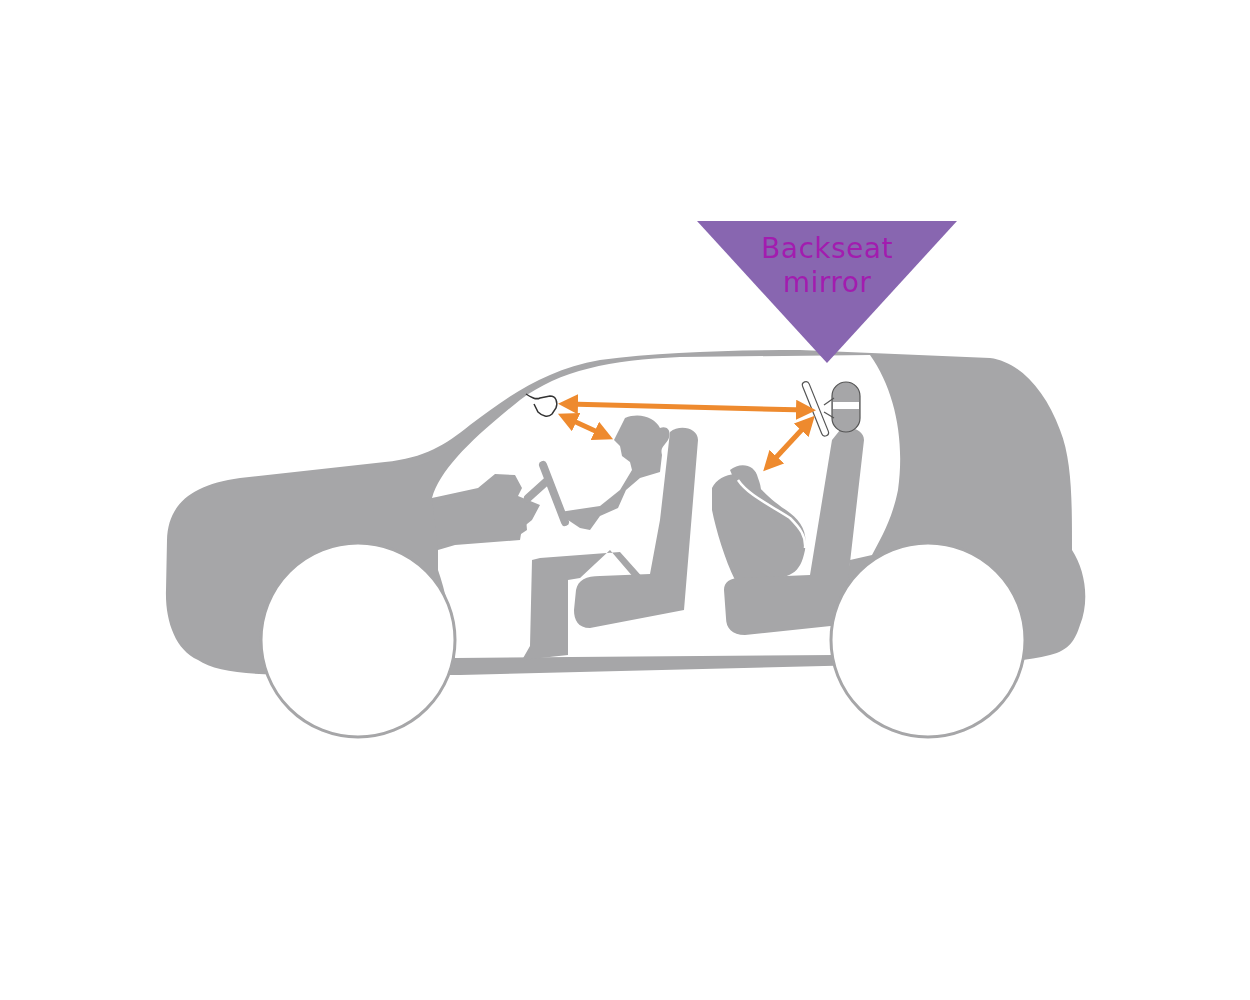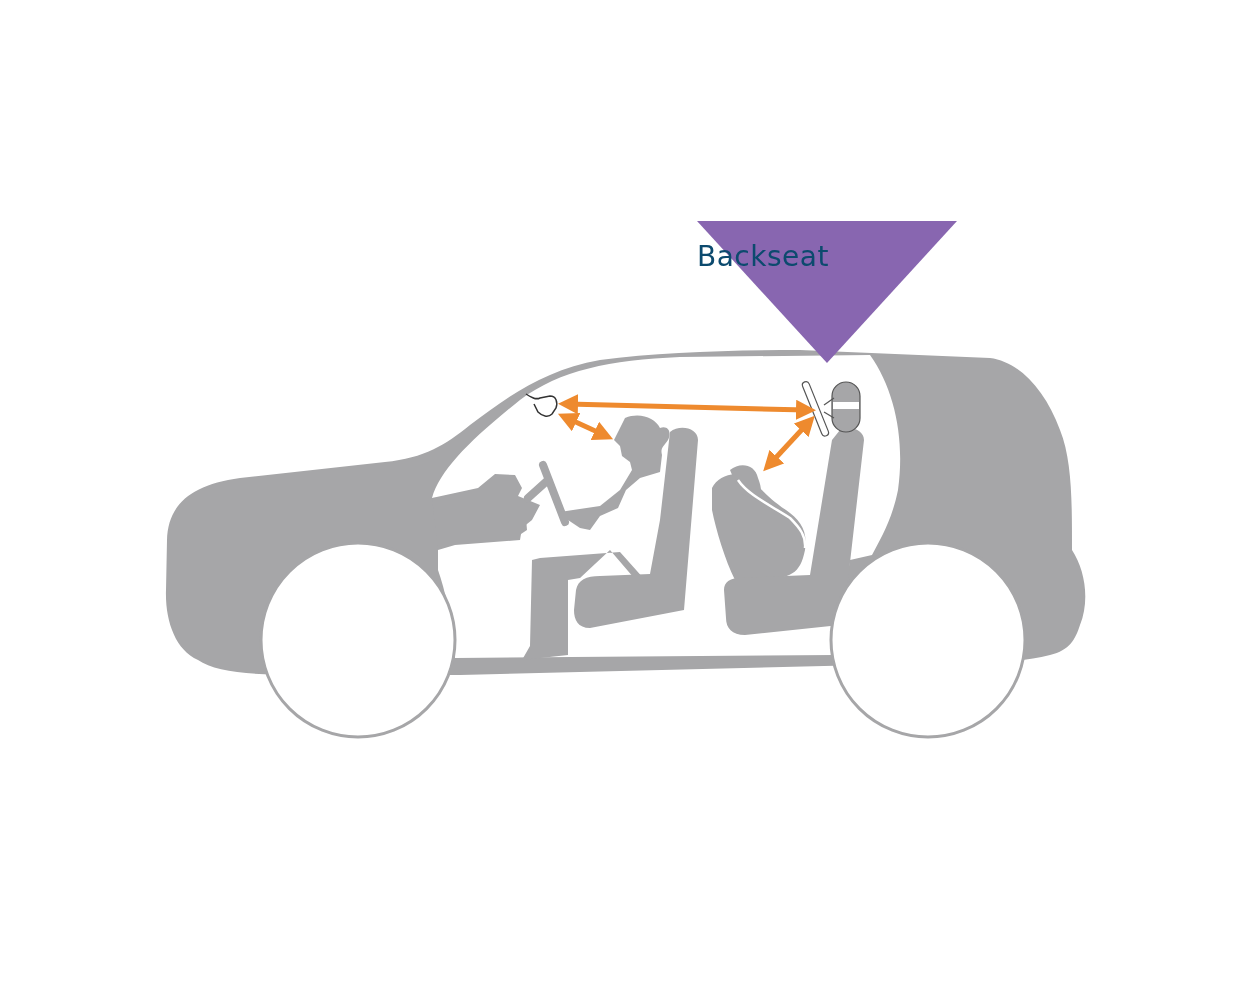--- a/index.html
+++ b/index.html
@@ -1,20 +1,20 @@
 <!DOCTYPE html>
 <html><head>
   <meta charset="utf-8">
   <style>
     html, body { margin: 0; padding: 0; background: #ffffff; }
     body { width: 1250px; height: 1000px; position: relative; overflow: hidden; font-family: "DejaVu Sans", sans-serif; }
     .diagram { position: absolute; left: 0; top: 0; width: 1250px; height: 1000px; }
     .callout-label {
-      position: absolute; left: 697px; top: 240px; width: 260px;
-      color: #0c4a6e; font-family: "DejaVu Sans", sans-serif;
+      position: absolute; left: 697px; top: 232px; width: 260px;
+      text-align: center; color: #a21caf; font-family: "DejaVu Sans", sans-serif;
       font-size: 28px; line-height: 34px; letter-spacing: 0.5px;
     }
     .callout-label span { display: block; }
   </style>
 </head>
 <body>
 
 <svg class="diagram" viewBox="0 0 1250 1000" xmlns="http://www.w3.org/2000/svg">
   <defs>
     <marker id="ah" viewBox="0 0 10 10" refX="5" refY="5" markerWidth="4" markerHeight="4" orient="auto-start-reverse">
@@ -115,13 +115,14 @@
     <line x1="808" y1="423" x2="770" y2="464" marker-start="url(#ah)" marker-end="url(#ah)"></line>
   </g>
 
   <g>
     <polygon points="697,221 957,221 827,363" fill="#8866b0"></polygon>
   </g>
 </svg>
 
 <div class="callout-label">
   <span>Backseat</span>
+  <span>mirror</span>
 </div>
 
 </body></html>

